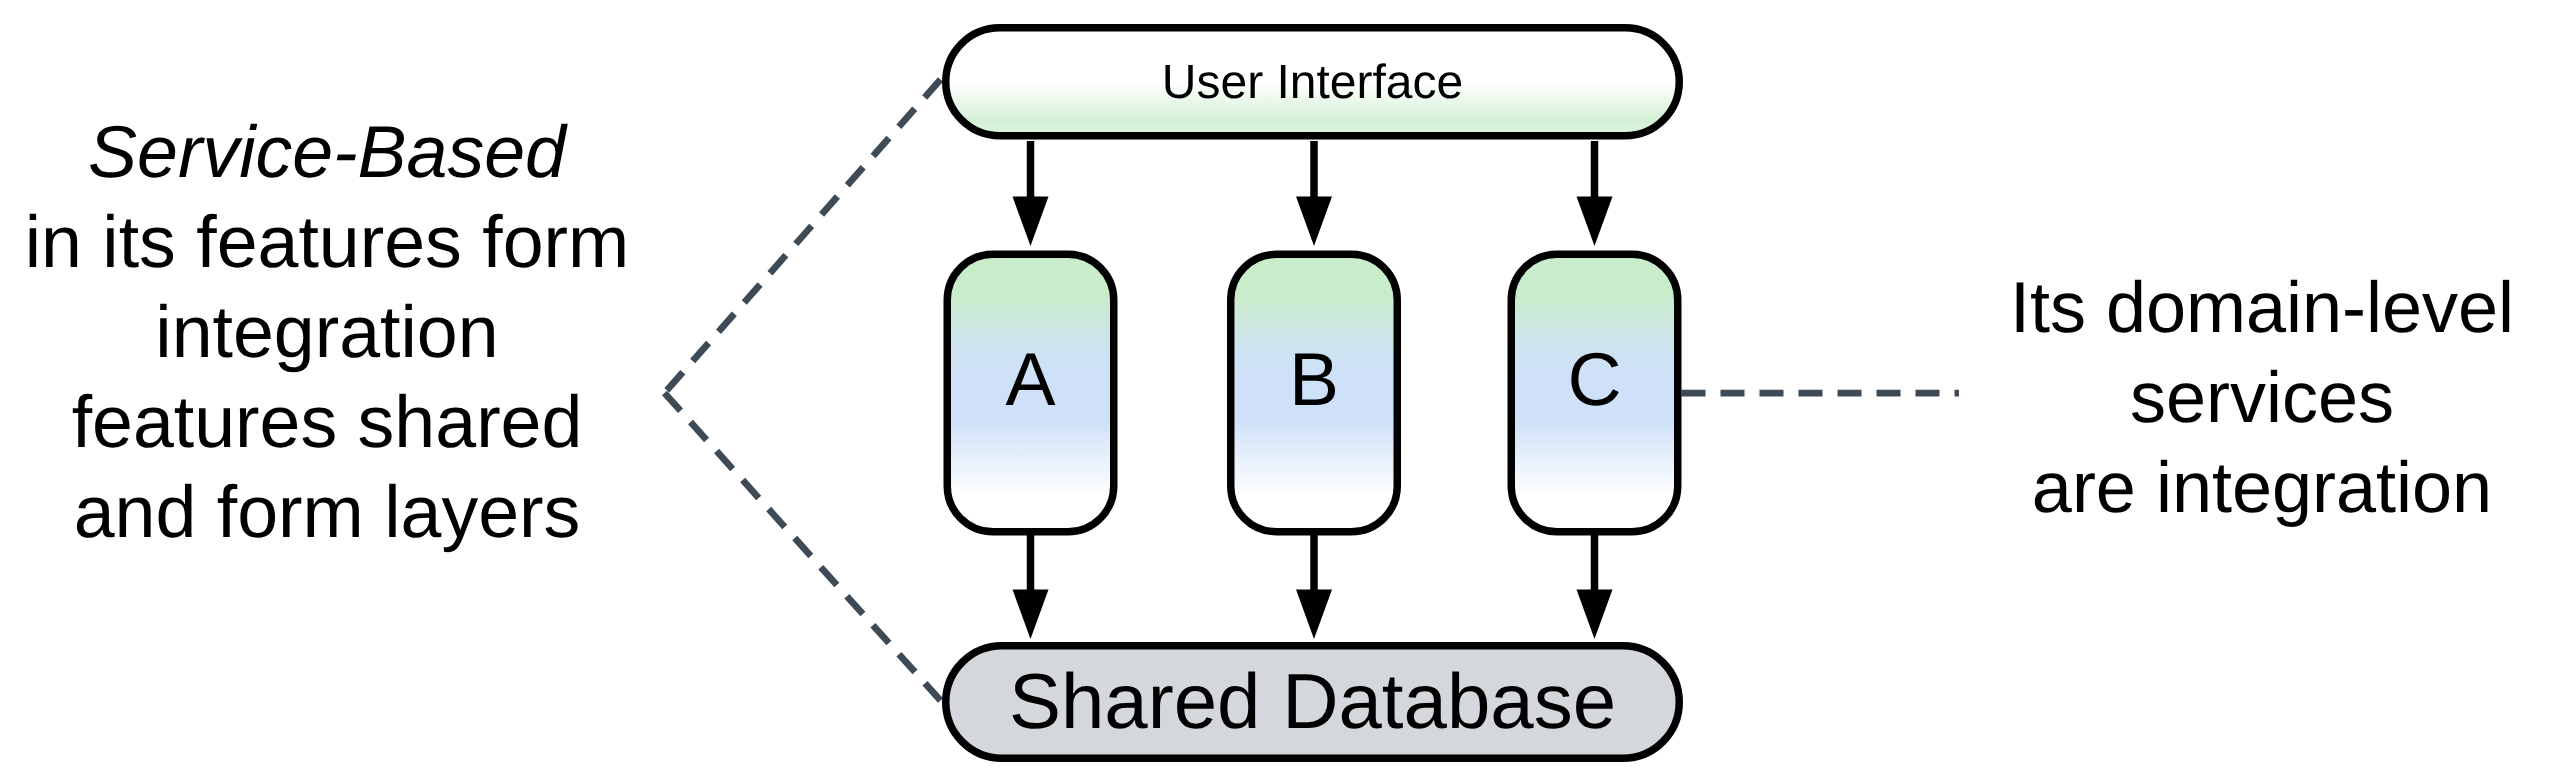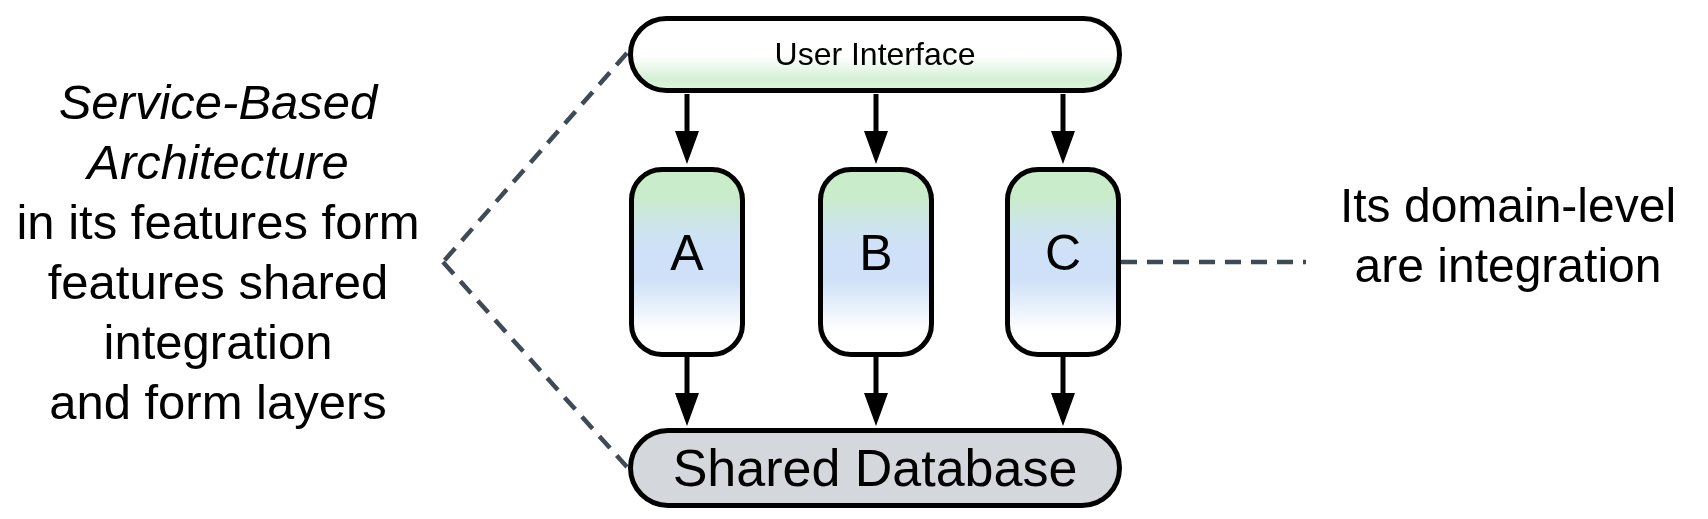--- a/index.html
+++ b/index.html
@@ -93,24 +93,23 @@
     font-size: 52px;
   }
 </style>
 </head>
 <body>
 
 <div class="canvas">
 
   <div class="note note-left">
     <div class="italic">Service-Based</div>
-    <div class="italic">Architecture</div>
     <div>in its features form</div>
+    <div>integration</div>
     <div>features shared</div>
-    <div>integration</div>
     <div>and form layers</div>
   </div>
 
   <svg class="overlay" viewBox="0 0 1708 519" xmlns="http://www.w3.org/2000/svg">
 
     <line class="dash-line" x1="627" y1="53" x2="443" y2="262"></line>
     <line class="dash-line" x1="443" y1="262" x2="627" y2="467"></line>
 
     <line class="dash-line" x1="1121" y1="262" x2="1306" y2="262"></line>
 
@@ -154,16 +153,17 @@
   <div class="box box-svc svc-c">
     <span class="svc-letter">C</span>
   </div>
 
   <div class="box box-db">
     <span>Shared Database</span>
   </div>
 
   <div class="note note-right">
     <div>Its domain-level</div>
+    <div>services</div>
     <div>are integration</div>
   </div>
 
 </div>
 
 </body></html>

